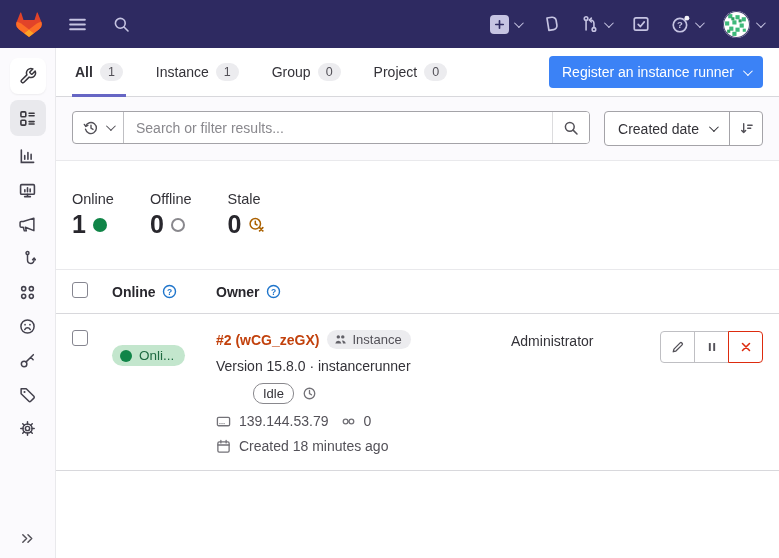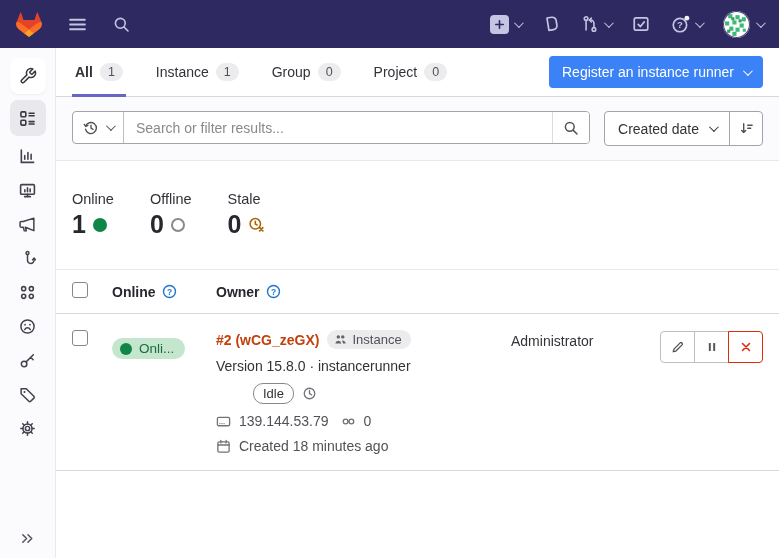--- a/index.html
+++ b/index.html
@@ -63,21 +63,21 @@
   .ring-offline { width:14px; height:14px; border-radius:50%; border:2px solid #89888d; }
 
   .grid-row { display:grid; grid-template-columns:40px 104px 1fr 140px 112px; padding:12px 16px; align-items:center; }
   .thead { border-top:1px solid #e9e9ec; border-bottom:1px solid #d8d8dc; font-weight:700; color:#28272d; }
   .th { display:flex; align-items:center; gap:6px; }
 
   .data-row { border-bottom:1px solid #d8d8dc; padding:16px; align-items:start; }
   input[type=checkbox] { appearance:none; width:16px; height:16px; border:1.5px solid #868690; border-radius:3px; background:#fff; cursor:pointer; }
 
   .status-badge { display:inline-flex; align-items:center; gap:7px; background:#c3e6cd; color:#1e6a41;
-                  border-radius:12px; padding:3px 11px 3px 8px; font-size:13.5px; margin-top:8px; }
+                  border-radius:12px; padding:3px 11px 3px 8px; font-size:13.5px; margin-top:15px; }
   .status-badge .dot { width:12px; height:12px; border-radius:50%; background:#108548; }
 
   .runner-cell > div { margin-bottom:9px; }
   .runner-cell > div:last-child { margin-bottom:0; }
   .r-line { display:flex; align-items:center; gap:8px; color:#535158; }
   .runner-link { color:#c2410c; font-weight:700; cursor:pointer; }
   .type-badge { display:inline-flex; align-items:center; gap:5px; background:#ececef; color:#535158;
                 border-radius:10px; padding:2px 9px 2px 7px; font-size:13px; }
   .version-line { color:#333238; }
   .idle-pill { border:1px solid #89888d; border-radius:10px; padding:0 9px; line-height:19px; font-size:13px; color:#333238;margin-left:37px; }

